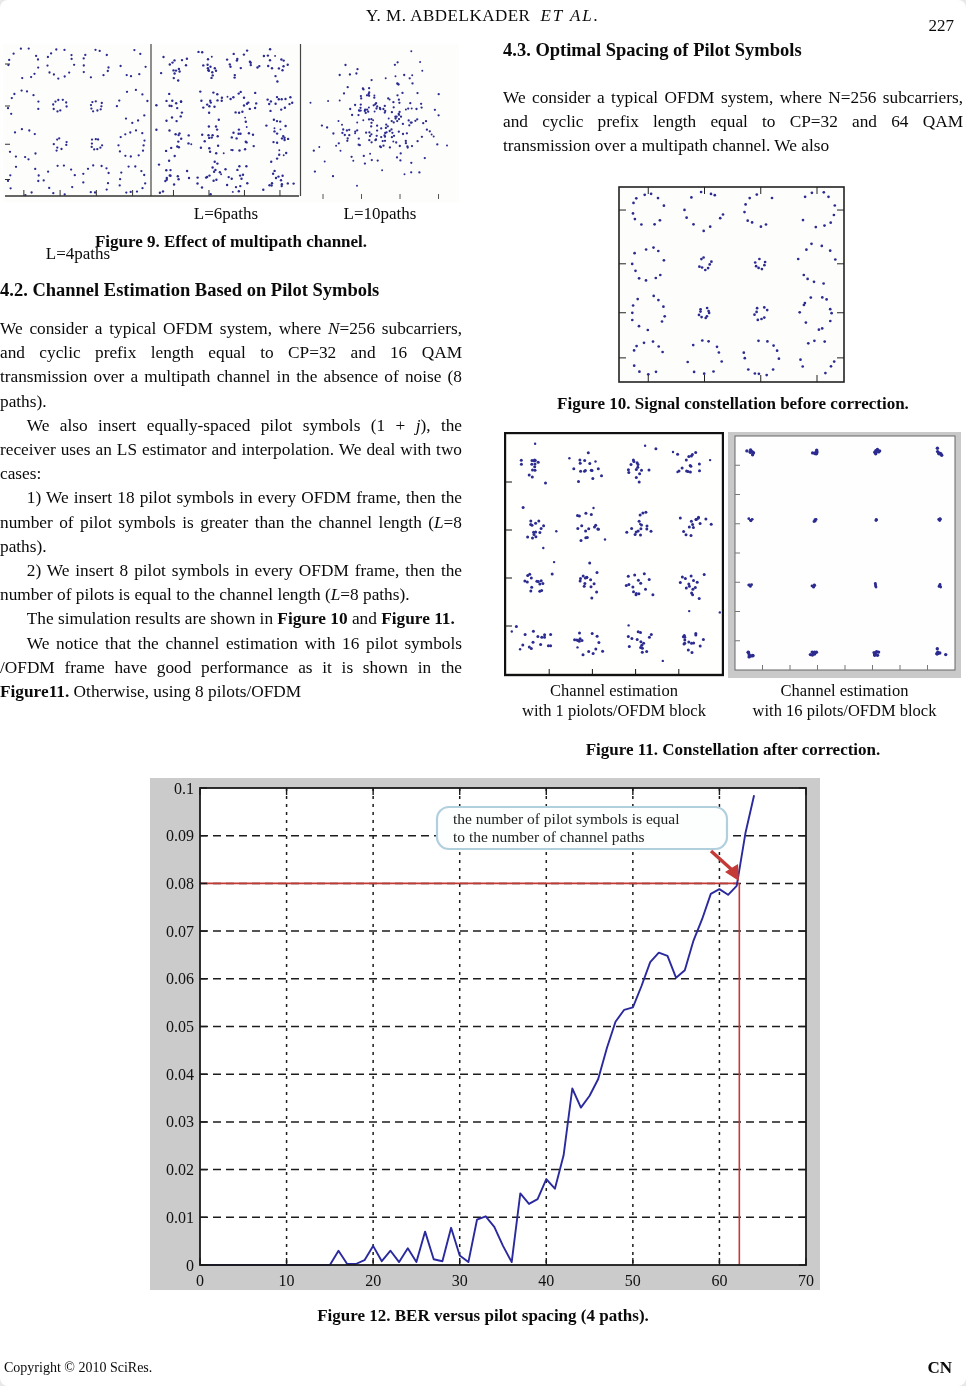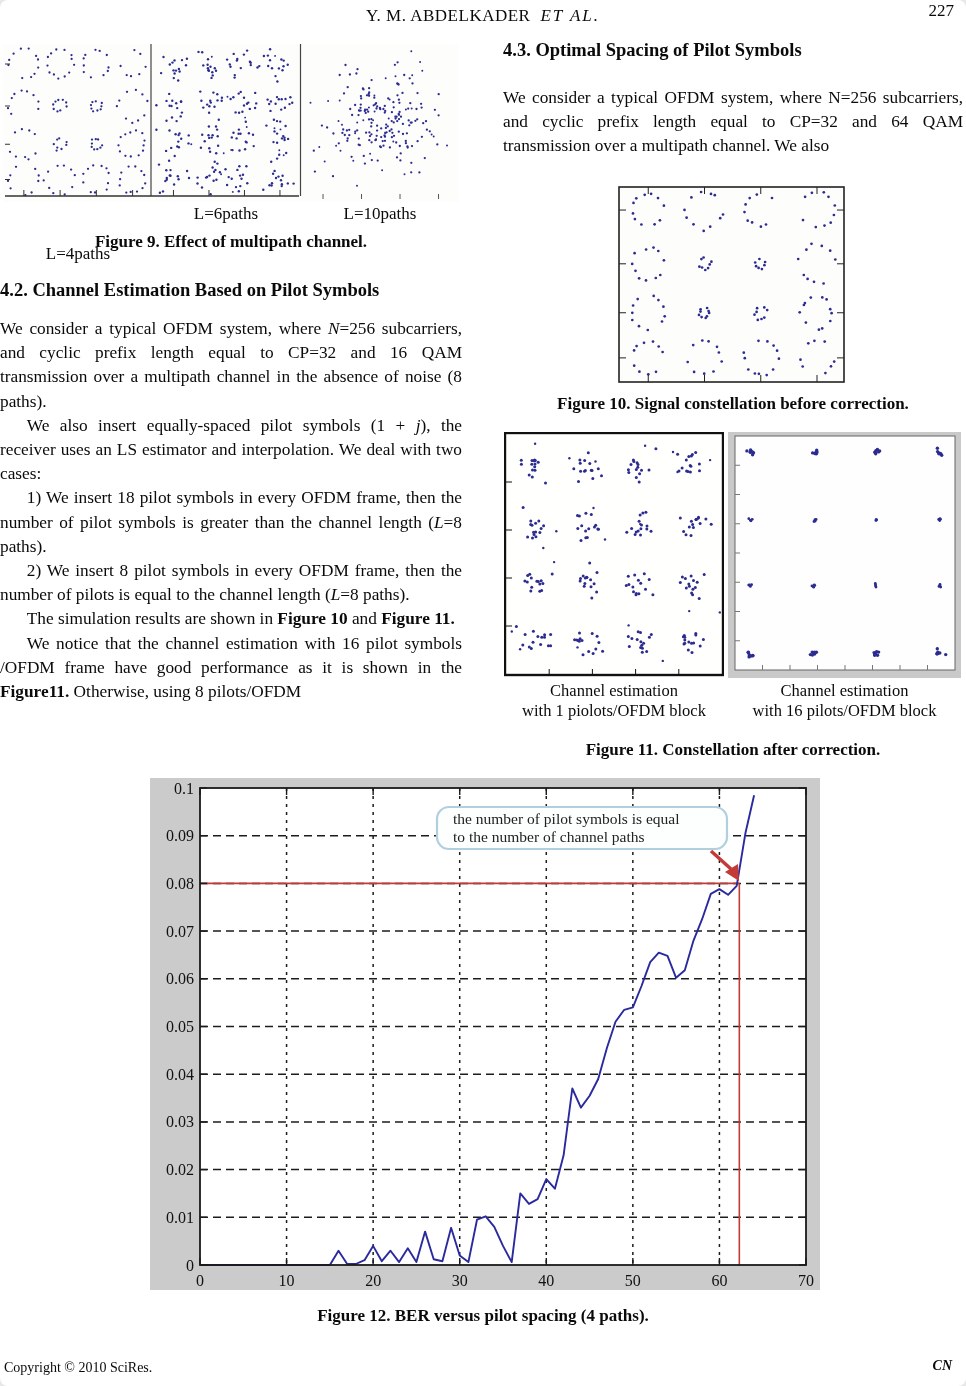--- a/index.html
+++ b/index.html
@@ -11,32 +11,32 @@
   .hdr{width:966px;text-align:center;font-size:17px;letter-spacing:.5px;}
   .hdr .etal{font-style:italic;margin-left:10px;letter-spacing:2px;}
   .pageno{font-size:17px;}
   .sect{font-size:18.5px;font-weight:bold;margin:0;}
   p.body{margin:0;font-size:17.3px;line-height:24.2px;text-align:justify;}
   p.ind{text-indent:1.55em;}
   .cap{font-weight:bold;text-align:center;font-size:17px;}
   .figlabel{font-size:17px;text-align:center;display:inline-block;}
   .panellabel{font-size:16.5px;line-height:19.5px;text-align:center;}
   .footer{font-size:14px;}
-  .cn{font-weight:bold;font-style:italic;font-size:14px;}
+  .cn{font-weight:bold;font-size:17px;}
   svg{display:block;}
 </style>
 </head>
 <body>
 
 <div id="page">
 
   <div class="abs hdr" style="top:6px;left:0;">
     <span>Y. M. ABDELKADER</span><span class="etal">ET  AL.</span>
   </div>
-  <div class="abs pageno" style="top:1px;right:12px;">227</div>
+  <div class="abs pageno" style="top:16px;right:12px;">227</div>
 
   <div class="abs" style="left:3px;top:44px;width:456px;">
     <svg id="fig9svg" width="456" height="158">
         <rect x="0" y="0" width="456" height="158" fill="#fdfdfc"></rect>
         <circle cx="35.2" cy="23.6" r="1.15" fill="#2b2b90"></circle>
         <circle cx="31.5" cy="29.8" r="1.15" fill="#2b2b90"></circle>
         <circle cx="28.1" cy="33.1" r="1.15" fill="#2b2b90"></circle>
         <circle cx="19.2" cy="34.1" r="1.15" fill="#2b2b90"></circle>
         <circle cx="5.4" cy="21.1" r="1.15" fill="#2b2b90"></circle>
         <circle cx="6.2" cy="15.9" r="1.15" fill="#2b2b90"></circle>

